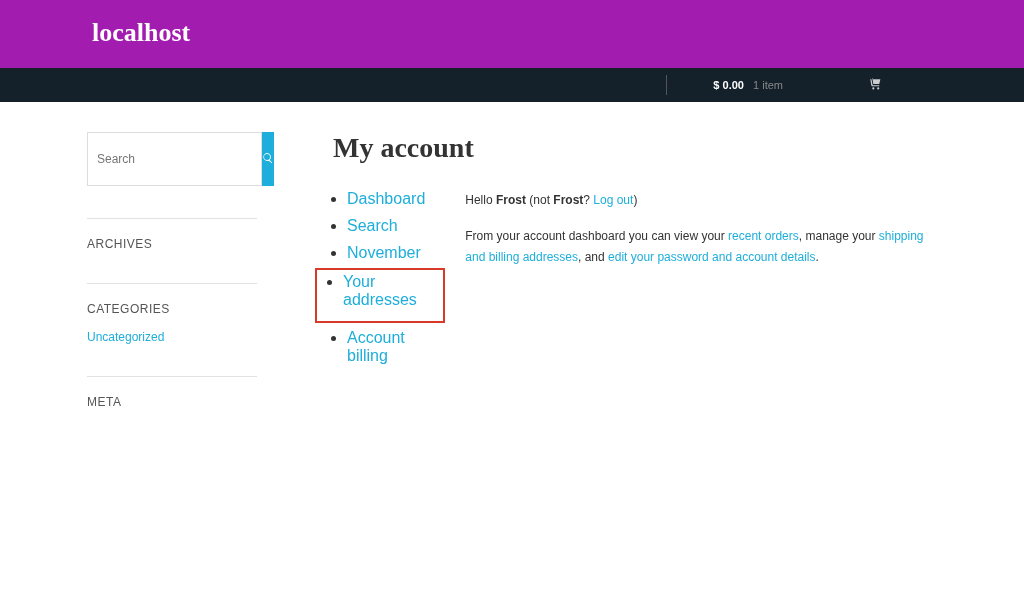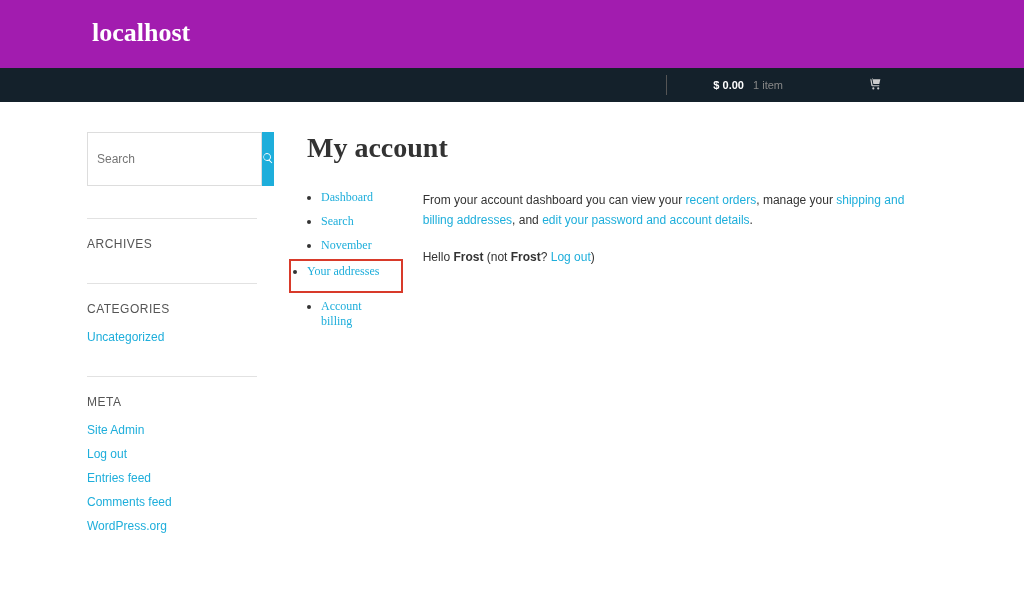--- a/index.html
+++ b/index.html
@@ -12,39 +12,39 @@
 
     .cart-bar { background: #14212b; color: #ddd; font-size: 11px; }
     .cart-bar .container { display: flex; justify-content: flex-end; align-items: center; height: 34px; gap: 36px; }
     .cart-divider { border-left: 1px solid #555; height: 20px; margin-right: 10px; }
     .cart-price { color: #fff; font-weight: bold; }
     .cart-items { color: #888; margin-left: 6px; }
     .cart-icon { color: #ccc; font-size: 12px; margin-left: 50px; margin-right: 50px; }
 
     .main-wrap { display: flex; gap: 50px; padding: 30px 0; }
     .sidebar { width: 170px; flex-shrink: 0; }
-    .content { flex: 1; }
+    .content { flex: 1; margin-left: 26px; }
 
     .search-row { display: flex; }
     .search-input { flex: 1; border: 1px solid #ddd; padding: 19px 9px; font-size: 12px; color: #999; outline: none; }
     .search-btn { background: #1eaedb; color: #fff; border: none; width: 30px; display: flex; align-items: center; justify-content: center; cursor: pointer; }
     .search-btn svg { width: 12px; height: 12px; fill: #fff; }
 
     .widget-divider { border: none; border-top: 1px solid #e2e2e2; margin: 32px 0 18px; }
     .widget-title { font-size: 12px; font-weight: normal; letter-spacing: 0.5px; color: #555; margin-bottom: 14px; }
     .widget-list { list-style: none; }
     .widget-list li { margin-bottom: 10px; font-size: 12px; }
 
     .page-title { font-family: Georgia, 'Times New Roman', serif; font-size: 28px; font-weight: bold; margin-bottom: 26px; }
     .account-row { display: flex; gap: 40px; }
     .account-nav { width: 120px; }
     .account-nav ul { list-style: disc; padding-left: 14px; color: #333; }
-    .account-nav li { margin-bottom: 9px; font-size: 12px; font-family: Liberation Serif, serif; }
+    .account-nav li { margin-bottom: 9px; font-size: 16px; }
     .account-nav li a { color: #1eaedb; }
-    .highlighted { border: 2px solid #d83a2a; padding: 3px 20px 3px 2px; margin-left: -18px; margin-right: -20px; margin-top: -3px; margin-bottom: 6px; }
+    .highlighted { border: 2px solid #d83a2a; padding: 3px 20px 3px 12px; margin-left: -18px; margin-right: -20px; margin-top: -3px; margin-bottom: 6px; }
     .highlighted-inner { list-style: disc; padding-left: 14px; }
 
     .dashboard-text { font-size: 12px; line-height: 1.7; }
     .dashboard-text p { margin-bottom: 16px; }
     .dashboard-text strong { font-weight: bold; }
   </style>
 </head>
 <body>
 
 <div class="top-header">
@@ -85,27 +85,20 @@
     <h3 class="widget-title">ARCHIVES</h3>
 
     <hr class="widget-divider">
     <h3 class="widget-title">CATEGORIES</h3>
     <ul class="widget-list">
       <li><a>Uncategorized</a></li>
     </ul>
 
     <hr class="widget-divider">
     <h3 class="widget-title">META</h3>
-    <ul class="widget-list">
-      <li><a>Site Admin</a></li>
-      <li><a>Log out</a></li>
-      <li><a>Entries feed</a></li>
-      <li><a>Comments feed</a></li>
-      <li><a>WordPress.org</a></li>
-    </ul>
   </aside>
 
   <main class="content">
     <h1 class="page-title">My account</h1>
     <div class="account-row">
       <nav class="account-nav">
         <ul>
           <li><a>Dashboard</a></li>
           <li><a>Search</a></li>
           <li><a>November</a></li>
@@ -115,21 +108,21 @@
             <li><a>Your addresses</a></li>
           </ul>
         </div>
         <ul>
           <li><a>Account billing</a></li>
         </ul>
       </nav>
 
       <div class="dashboard-text">
         <p>
-          <span>From your account dashboard you can view your </span><a>recent orders</a><span>, manage your </span><a>shipping and billing addresses</a><span>, and </span><a>edit your password and account details</a><span>.</span>
+          <span>Hello </span><strong>Frost</strong><span> (not </span><strong>Frost</strong><span>? </span><a>Log out</a><span>)</span>
         </p>
         <p>
-          <span>Hello </span><strong>Frost</strong><span> (not </span><strong>Frost</strong><span>? </span><a>Log out</a><span>)</span>
+          <span>From your account dashboard you can view your </span><a>recent orders</a><span>, manage your </span><a>shipping and billing addresses</a><span>, and </span><a>edit your password and account details</a><span>.</span>
         </p>
       </div>
     </div>
   </main>
 </div>
 
 </body></html>

